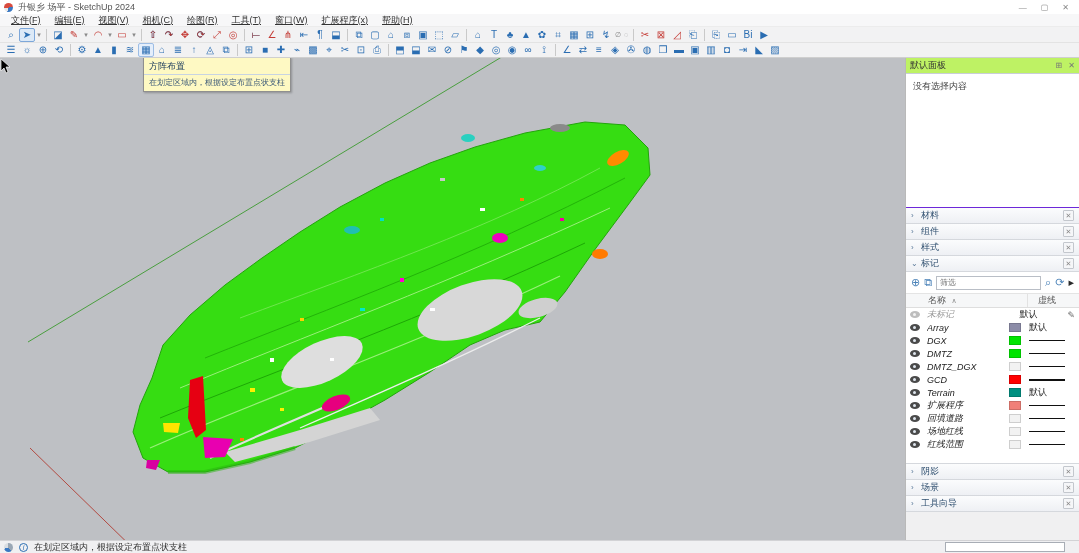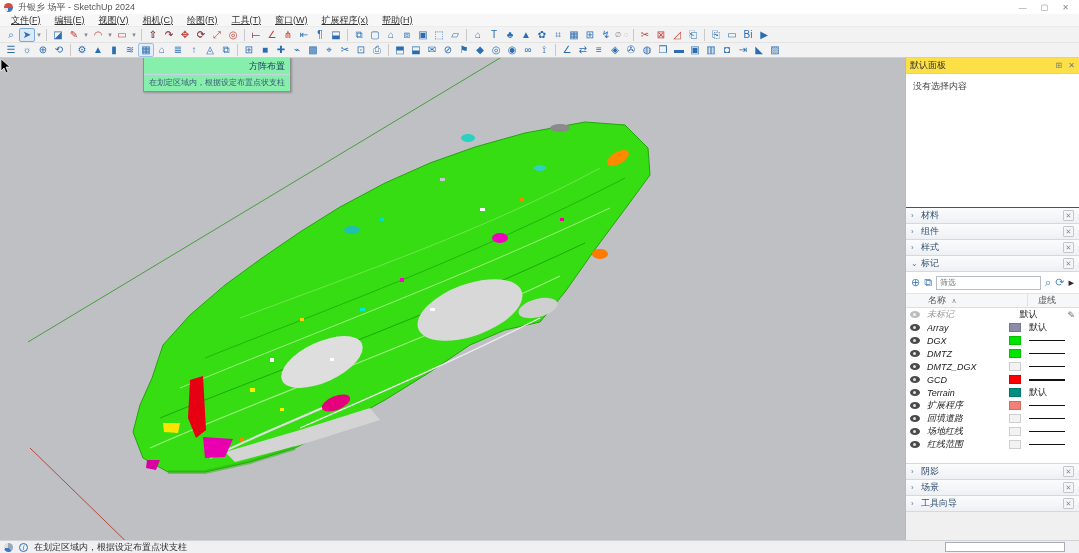--- a/index.html
+++ b/index.html
@@ -31,29 +31,29 @@
   .ticon.pressed { background:#dce9f7; border-color:#7da7d9; }
   .ticon.hover { background:#e4eefb; border-color:#9dbde4; }
   .tsep { display:inline-block; width:1px; height:12px; background:#c9c9c9; margin:0 3px; flex:0 0 auto; }
 
   
   .main { display:flex; height:482px; }
   .viewport { position:relative; width:905px; height:482px; background:#bec0c4; overflow:hidden; }
   .viewport svg { position:absolute; left:0; top:0; }
 
   
-  .tooltip { position:absolute; left:143px; top:-1px; z-index:40; background:#86efac; border:1px solid #8f8f8f;
-    box-shadow:1px 1px 2px rgba(0,0,0,.25); width:max-content;text-align:right; }
+  .tooltip { position:absolute; left:143px; top:-1px; z-index:40; background:#fef9c3; border:1px solid #8f8f8f;
+    box-shadow:1px 1px 2px rgba(0,0,0,.25); width:max-content; }
   .tooltip .tt-title { font-size:9px; color:#1a3a5c; padding:2px 5px 1px; border-bottom:1px solid #c8d4e2; }
   .tooltip .tt-desc { font-size:8px; color:#3c5a78; padding:2px 5px 3px; white-space:nowrap; }
   .cursor { position:absolute; left:132px; top:-10px; z-index:50; }
 
   
   .sidebar { width:174px; background:#f0f0f1; border-left:1px solid #b9b9b9; display:flex; flex-direction:column; }
-  .tray-header { height:16px; background:#fde047; display:flex; align-items:center; padding:0 4px;
+  .tray-header { height:16px; background:#bef264; display:flex; align-items:center; padding:0 4px;
     border-bottom:1px solid #c9ced8; color:#333; }
   .tray-header .sp { margin-left:auto; display:flex; gap:6px; color:#777; font-size:8px; }
   .sec-head { height:16px; background:linear-gradient(#fbfcfd,#eef0f4); border-bottom:1px solid #d5d8dd;
     display:flex; align-items:center; padding:0 5px; color:#2f4f6f; }
   .sec-head .chev { width:10px; color:#5a7a9a; font-size:8px; }
   .sec-head .chev.open::before { content:"⌄"; }
   .sec-head .chev.closed::before { content:"›"; }
   .sec-close { margin-left:auto; width:11px; height:11px; border:1px solid #c3c7cd; background:#f5f6f8;
     color:#8a8a8a; font-size:7px; display:flex; align-items:center; justify-content:center; border-radius:1px; }
   .sec-close::before { content:"✕"; }

